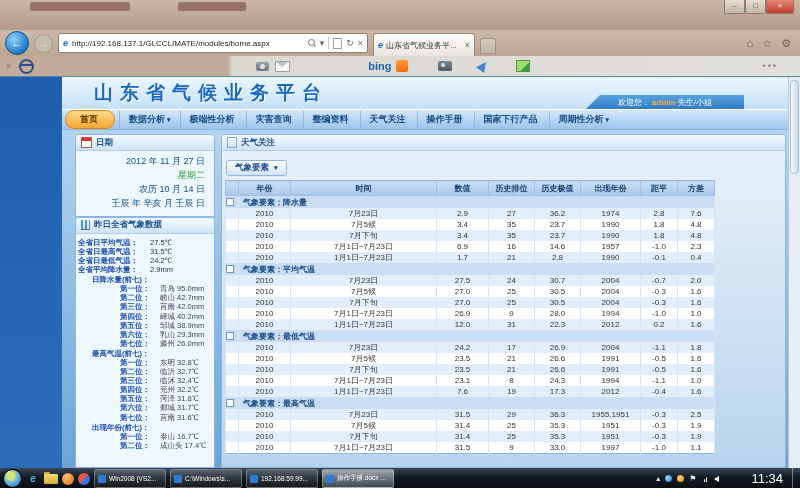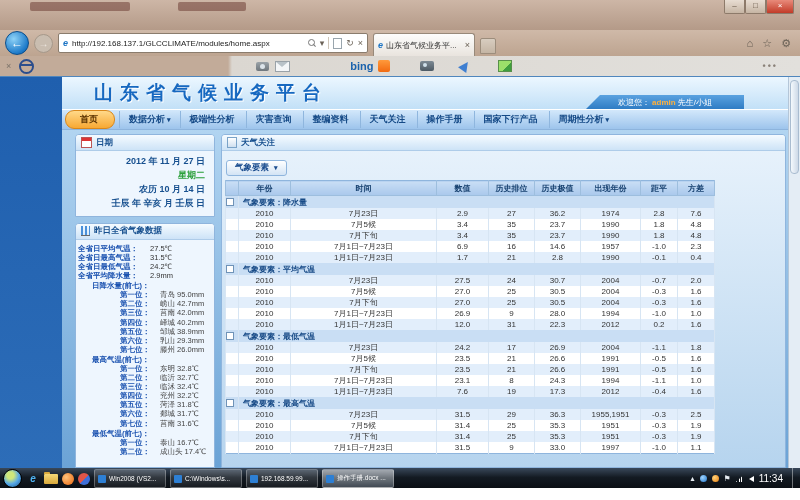--- a/index.html
+++ b/index.html
@@ -44,21 +44,21 @@
 
   
   .chrome2{height:20px;background:linear-gradient(90deg,#c2ab99 0 228px,#dbd7d1 232px,#e2e0dc);
     display:flex;align-items:center;padding:0 6px;font-size:9px;color:#7a7168;}
   .i-block{width:11px;height:11px;border-radius:50%;border:2px solid #2b4d8c;position:relative;margin-left:8px;}
   .i-block::before{content:"";position:absolute;left:0;right:0;top:3px;height:2px;background:#2b4d8c;}
   .i-cam{width:13px;height:9px;background:linear-gradient(#9aa2a8,#6f777d);border-radius:2px;position:relative;margin-left:222px;}
   .i-cam::before{content:"";position:absolute;left:4px;top:2px;width:5px;height:5px;border-radius:50%;background:#dce4ea;}
   .i-mail{width:13px;height:9px;background:#f4f6f8;border:1px solid #9aa2a8;position:relative;margin-left:6px;}
   .i-mail::before{content:"";position:absolute;left:0;top:0;border-left:6px solid transparent;border-right:6px solid transparent;border-top:5px solid #b9c2c8;}
-  .bing-logo{margin-left:60px;font-size:11px;font-weight:bold;color:#1a62ad;text-align:right;}
+  .bing-logo{margin-left:78px;font-size:11px;font-weight:bold;color:#1a62ad;text-align:right;}
   .i-orange{width:12px;height:12px;border-radius:2px;background:linear-gradient(#ff9a3c,#f26a10);margin-left:5px;}
   .i-cams{width:14px;height:10px;background:linear-gradient(#7d8a94,#4d5a64);border-radius:2px;margin-left:30px;position:relative;}
   .i-cams::before{content:"";position:absolute;left:3px;top:2px;width:4px;height:4px;border-radius:50%;background:#cfe0ea;}
   .i-brush{width:0;height:0;border-left:5px solid transparent;border-right:5px solid transparent;border-bottom:10px solid #3f7fd1;margin-left:26px;transform:rotate(35deg);}
   .i-photo{width:12px;height:10px;background:linear-gradient(135deg,#9be06a 60%,#3f9e3f 60%);border:1px solid #58904a;margin-left:28px;}
   .chrome2 .spacer{flex:1;}
   .overflow-dots{letter-spacing:2px;color:#8a8178;font-weight:bold;padding-right:16px;}
 
   
   .page{height:391px;display:flex;background:linear-gradient(180deg,#bcdcf5,#6ba3d6);border-top:1px solid #4f86bd;}
@@ -83,29 +83,29 @@
   .nav-item + .nav-item{border-left:1px solid #8fb6de;}
   .nav-item[data-active="true"]{background:linear-gradient(180deg,#ffd98a,#f7a833);border:1px solid #d9871a;
     border-radius:9px;color:#5a3200;padding:2px 14px;margin-right:4px;}
   .nav-arrow{font-size:7px;}
 
   .info-bar{height:14px;flex:none;background:#ddeffb;border-bottom:1px solid #b7d4ec;display:flex;
     justify-content:space-between;align-items:center;font-size:7.5px;padding:0 12px 0 10px;color:#1c5a9e;}
   .info-right{color:#c06a00;display:flex;gap:14px;}
 
   .cols{flex:1;display:flex;padding:4px 0 0 13px;gap:6px;min-height:0;overflow:hidden;}
-  .sidebar{width:140px;flex:none;display:flex;flex-direction:column;gap:6px;overflow:hidden;}
+  .sidebar{width:140px;flex:none;display:flex;flex-direction:column;overflow:hidden;}
   .panel{border:1px solid #8fb5dd;border-radius:4px 4px 0 0;background:#eef6fe;overflow:hidden;}
   .panel-hd{height:15px;background:linear-gradient(180deg,#f5fbff,#cde3f7);border-bottom:1px solid #aecce9;
     display:flex;align-items:center;gap:4px;padding:0 5px;font-size:8.5px;font-weight:bold;color:#17508f;flex:none;}
   .cal-icon{width:9px;height:9px;background:#fff;border:1px solid #b55;display:inline-block;position:relative;}
   .cal-icon::before{content:"";position:absolute;top:0;left:0;right:0;height:3px;background:#d33;}
   .chart-icon{width:9px;height:9px;display:inline-block;border-bottom:1px solid #666;
     background:repeating-linear-gradient(90deg,#4a90d9 0 2px,transparent 2px 4px);}
-  .date-body{padding:4px 9px 5px;font-size:9px;color:#17508f;text-align:right;font-weight:bold;line-height:1.55;}
+  .date-body{padding:4px 9px 5px;font-size:9px;color:#17508f;text-align:right;font-weight:normal;line-height:1.55;}
   .date-line:nth-child(2){color:#2ba03a;}
   .stats-panel{flex:1;display:flex;flex-direction:column;}
   .stats-body{padding:4px 2px 2px 2px;font-size:7.5px;line-height:9.1px;overflow:hidden;}
   .stat-row{display:flex;}
   .stat-label{color:#1b52b0;font-weight:bold;width:72px;}
   .stat-value{color:#333;}
   .sec-title{color:#1b52b0;font-weight:bold;margin-top:1px;padding-left:14px;}
   .rank-row{display:flex;padding-left:42px;}
   .rank{color:#1b52b0;font-weight:bold;}
   .rank-val{color:#444;margin-left:10px;}
@@ -146,21 +146,21 @@
   .tb-ic{width:8px;height:8px;flex:none;border-radius:1px;}
   .tb-ic.win{background:#2d7fd4;}
   .tray{margin-left:auto;display:flex;align-items:center;gap:5px;color:#fff;font-size:7px;padding-right:2px;}
   .tray-glyph{font-size:8px;color:#e8eef4;}
   .t-dot{width:7px;height:7px;border-radius:50%;display:inline-block;}
   .t-blue{background:radial-gradient(circle at 35% 35%,#9fd4ff,#2277cc);}
   .t-orange{background:radial-gradient(circle at 35% 35%,#ffd27a,#e87f10);}
   .i-net{width:8px;height:7px;background:repeating-linear-gradient(90deg,#fff 0 1px,transparent 1px 2.5px);
     clip-path:polygon(0 100%,100% 0,100% 100%);}
   .i-spk{width:0;height:0;border-top:3px solid transparent;border-bottom:3px solid transparent;border-right:5px solid #fff;}
-  .tray-time{font-size:10px;}
+  .tray-time{font-size:13px;margin-left:27px;}
   .show-desktop{width:4px;height:21px;border-left:1px solid rgba(255,255,255,.4);margin-left:3px;}
 </style>
 </head>
 <body>
 
 <div class="screen">
 
   <div class="titlebar">
     <div class="tb-blob b1"></div>
     <div class="tb-blob b2"></div>
@@ -361,21 +361,21 @@
                   <div class="rank-row">
                       <span class="rank">第六位：</span>
                       <span class="rank-val">郯城 31.7℃</span>
                     </div>
                   <div class="rank-row">
                       <span class="rank">第七位：</span>
                       <span class="rank-val">莒南 31.6℃</span>
                     </div>
                 </div>
                 <div>
-                  <div class="sec-title">最低气温(前七)：</div>
+                  <div class="sec-title">出现年份(前七)：</div>
                   <div class="rank-row">
                       <span class="rank">第一位：</span>
                       <span class="rank-val">泰山 16.7℃</span>
                     </div>
                   <div class="rank-row">
                       <span class="rank">第二位：</span>
                       <span class="rank-val">成山头 17.4℃</span>
                     </div>
                 </div>
             </div>

